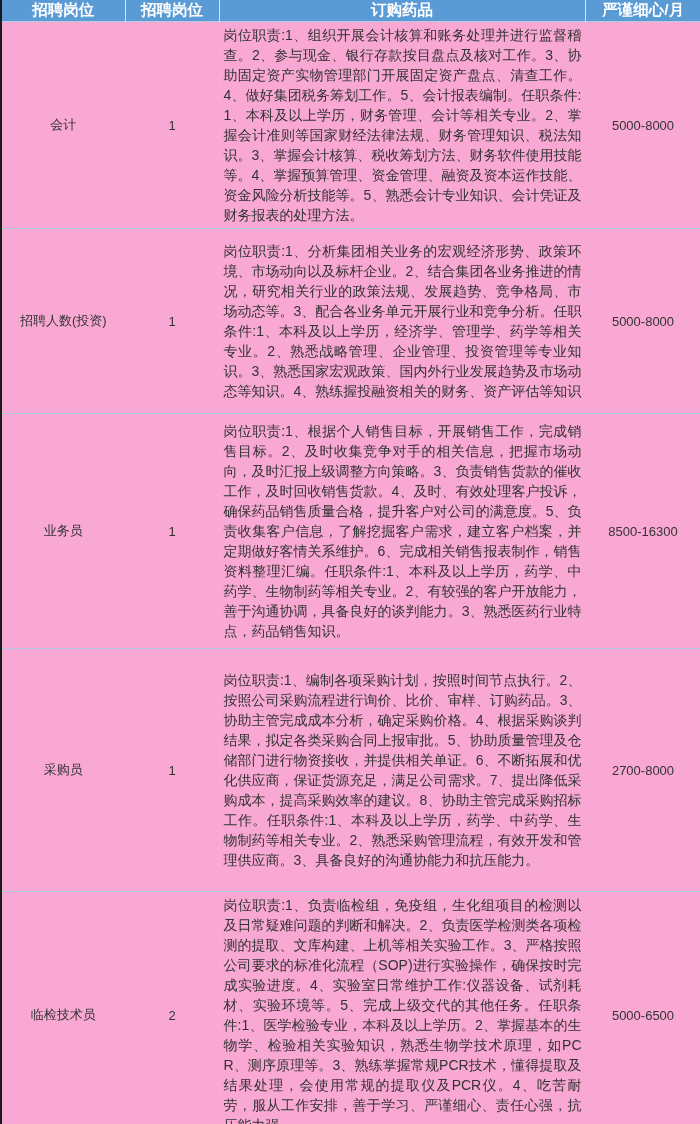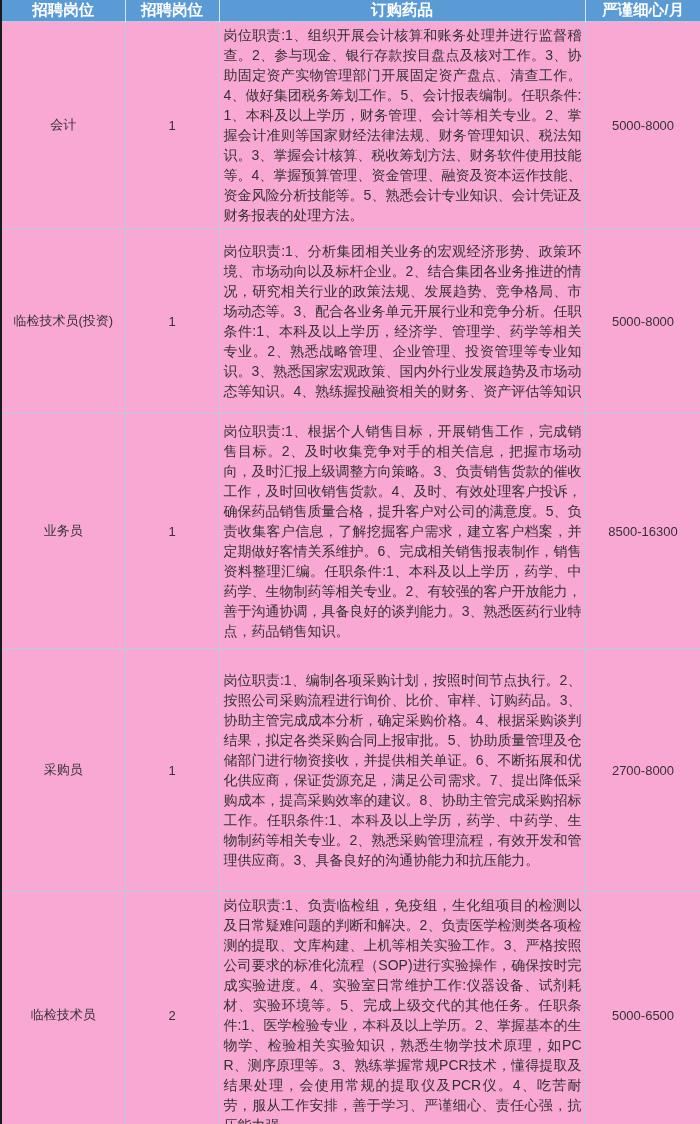--- a/index.html
+++ b/index.html
@@ -75,21 +75,21 @@
   </thead>
   <tbody>
   <tr>
     <td class="c">会计</td>
     <td class="c">1</td>
     <td class="req">岗位职责:1、组织开展会计核算和账务处理并进行监督稽查。2、参与现金、银行存款按目盘点及核对工作。3、协助固定资产实物管理部门开展固定资产盘点、清查工作。4、做好集团税务筹划工作。5、会计报表编制。任职条件:1、本科及以上学历，财务管理、会计等相关专业。2、掌握会计准则等国家财经法律法规、财务管理知识、税法知识。3、掌握会计核算、税收筹划方法、财务软件使用技能等。4、掌握预算管理、资金管理、融资及资本运作技能、资金风险分析技能等。5、熟悉会计专业知识、会计凭证及财务报表的处理方法。</td>
     <td class="c">5000-8000</td>
   </tr>
 
   <tr>
-    <td class="c">临检技术员(投资)</td>
+    <td class="c">招聘人数(投资)</td>
     <td class="c">1</td>
     <td class="req">岗位职责:1、分析集团相关业务的宏观经济形势、政策环境、市场动向以及标杆企业。2、结合集团各业务推进的情况，研究相关行业的政策法规、发展趋势、竞争格局、市场动态等。3、配合各业务单元开展行业和竞争分析。任职条件:1、本科及以上学历，经济学、管理学、药学等相关专业。2、熟悉战略管理、企业管理、投资管理等专业知识。3、熟悉国家宏观政策、国内外行业发展趋势及市场动态等知识。4、熟练握投融资相关的财务、资产评估等知识</td>
     <td class="c">5000-8000</td>
   </tr>
 
   <tr>
     <td class="c">业务员</td>
     <td class="c">1</td>
     <td class="req">岗位职责:1、根据个人销售目标，开展销售工作，完成销售目标。2、及时收集竞争对手的相关信息，把握市场动向，及时汇报上级调整方向策略。3、负责销售货款的催收工作，及时回收销售货款。4、及时、有效处理客户投诉，确保药品销售质量合格，提升客户对公司的满意度。5、负责收集客户信息，了解挖掘客户需求，建立客户档案，并定期做好客情关系维护。6、完成相关销售报表制作，销售资料整理汇编。任职条件:1、本科及以上学历，药学、中药学、生物制药等相关专业。2、有较强的客户开放能力，善于沟通协调，具备良好的谈判能力。3、熟悉医药行业特点，药品销售知识。</td>
     <td class="c">8500-16300</td>

